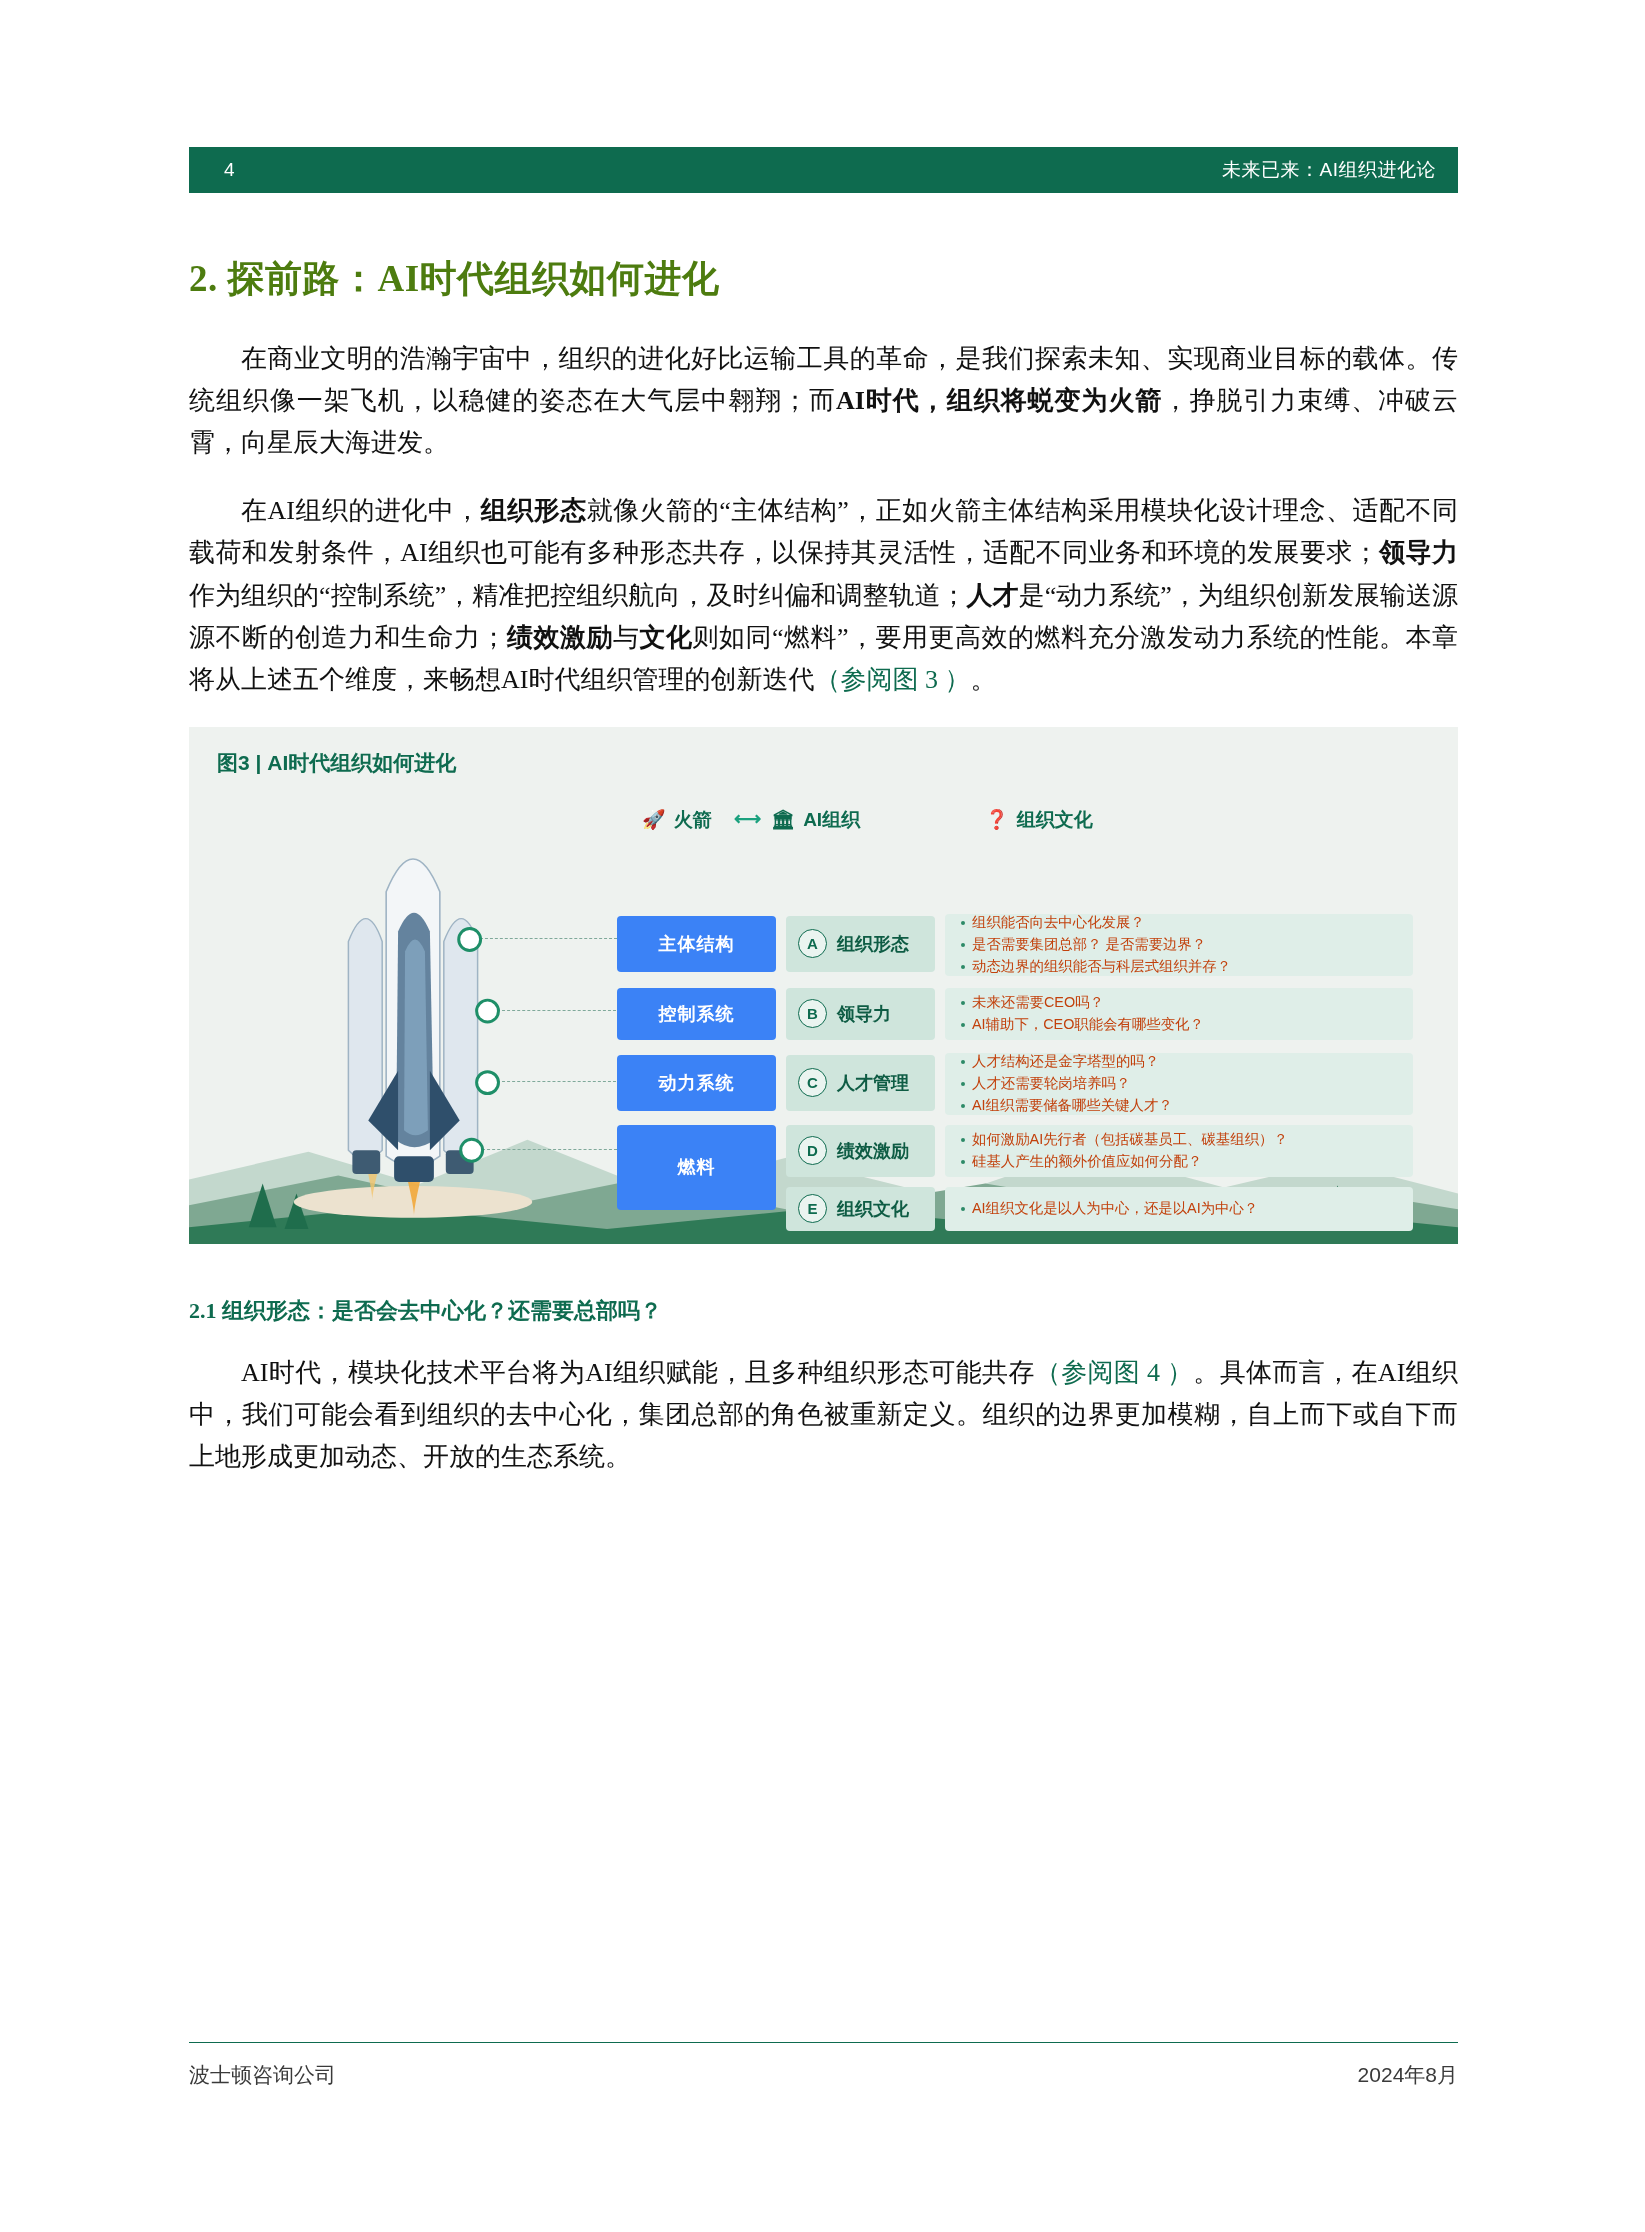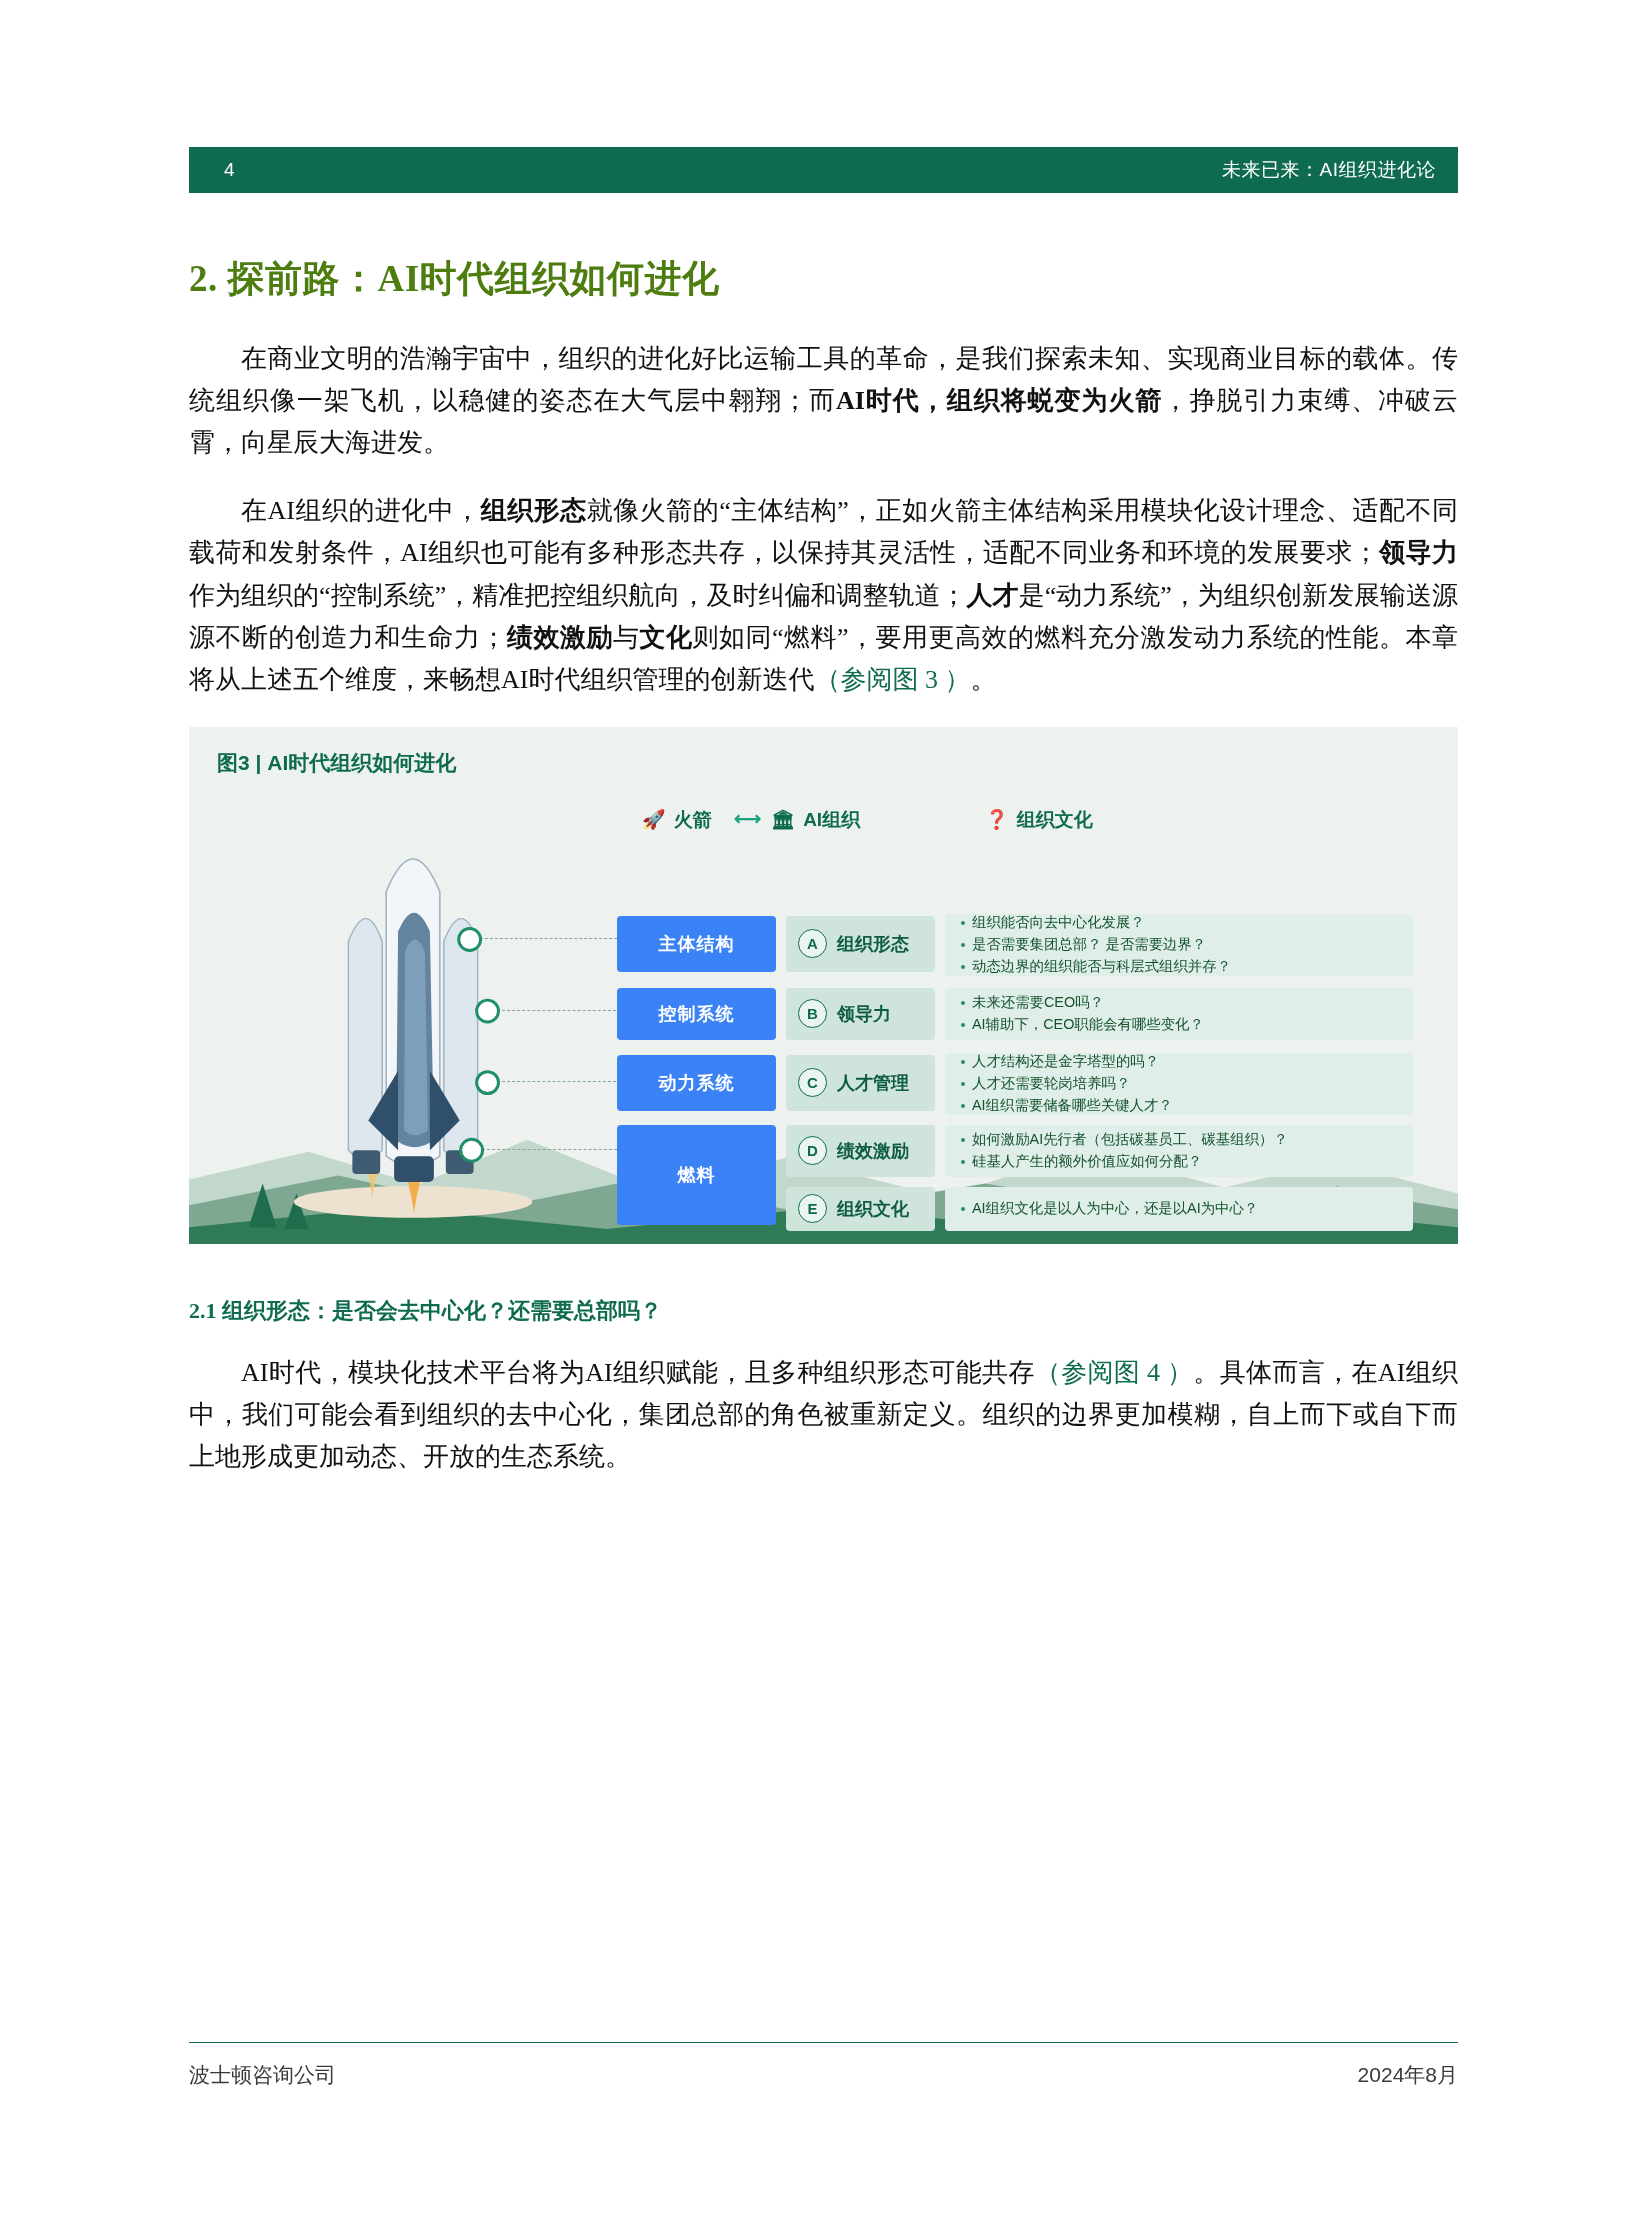--- a/index.html
+++ b/index.html
@@ -202,21 +202,21 @@
     background: #dfeee8;
     z-index: 5;
     padding: 8px 14px;
     box-sizing: border-box;
     display: flex;
     flex-direction: column;
     justify-content: center;
   }
   .qbox div {
     font-size: 14.4px;
-    color: #14532d;
+    color: #c2410c;
     line-height: 1.5;
     position: relative;
     padding-left: 13px;
     white-space: nowrap;
   }
   .qbox div:before {
     content: "";
     position: absolute;
     left: 2px; top: 9px;
     width: 4px; height: 4px;
@@ -367,21 +367,21 @@
       <div class="mid" style="top:328px; height:56px;">
         <span class="badge">C</span>
         <span>人才管理</span>
       </div>
       <div class="qbox" style="top:326px; height:62px;">
         <div>人才结构还是金字塔型的吗？</div>
         <div>人才还需要轮岗培养吗？</div>
         <div>AI组织需要储备哪些关键人才？</div>
       </div>
 
-      <div class="lbl" style="top:398px; height:100px;">燃料</div>
+      <div class="lbl" style="top:398px; height:85px;">燃料</div>
       <div class="mid" style="top:398px; height:52px;">
         <span class="badge">D</span>
         <span>绩效激励</span>
       </div>
       <div class="qbox" style="top:398px; height:52px;">
         <div>如何激励AI先行者（包括碳基员工、碳基组织）？</div>
         <div>硅基人产生的额外价值应如何分配？</div>
       </div>
 
       <div class="mid" style="top:460px; height:44px;">

